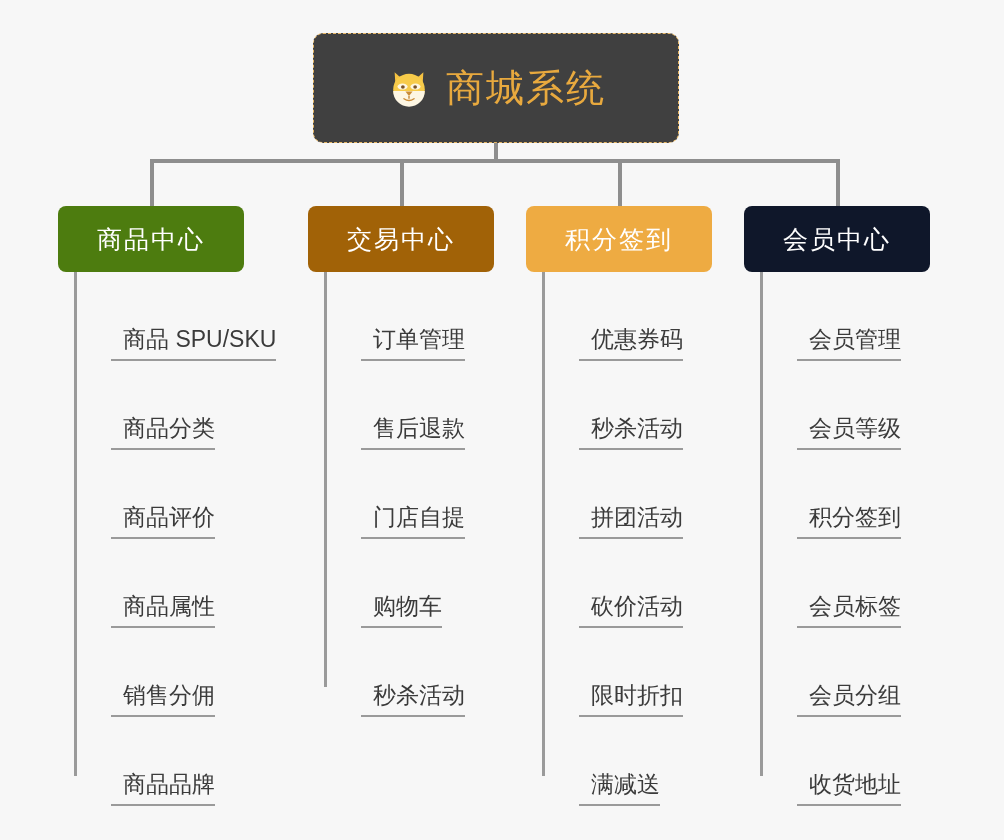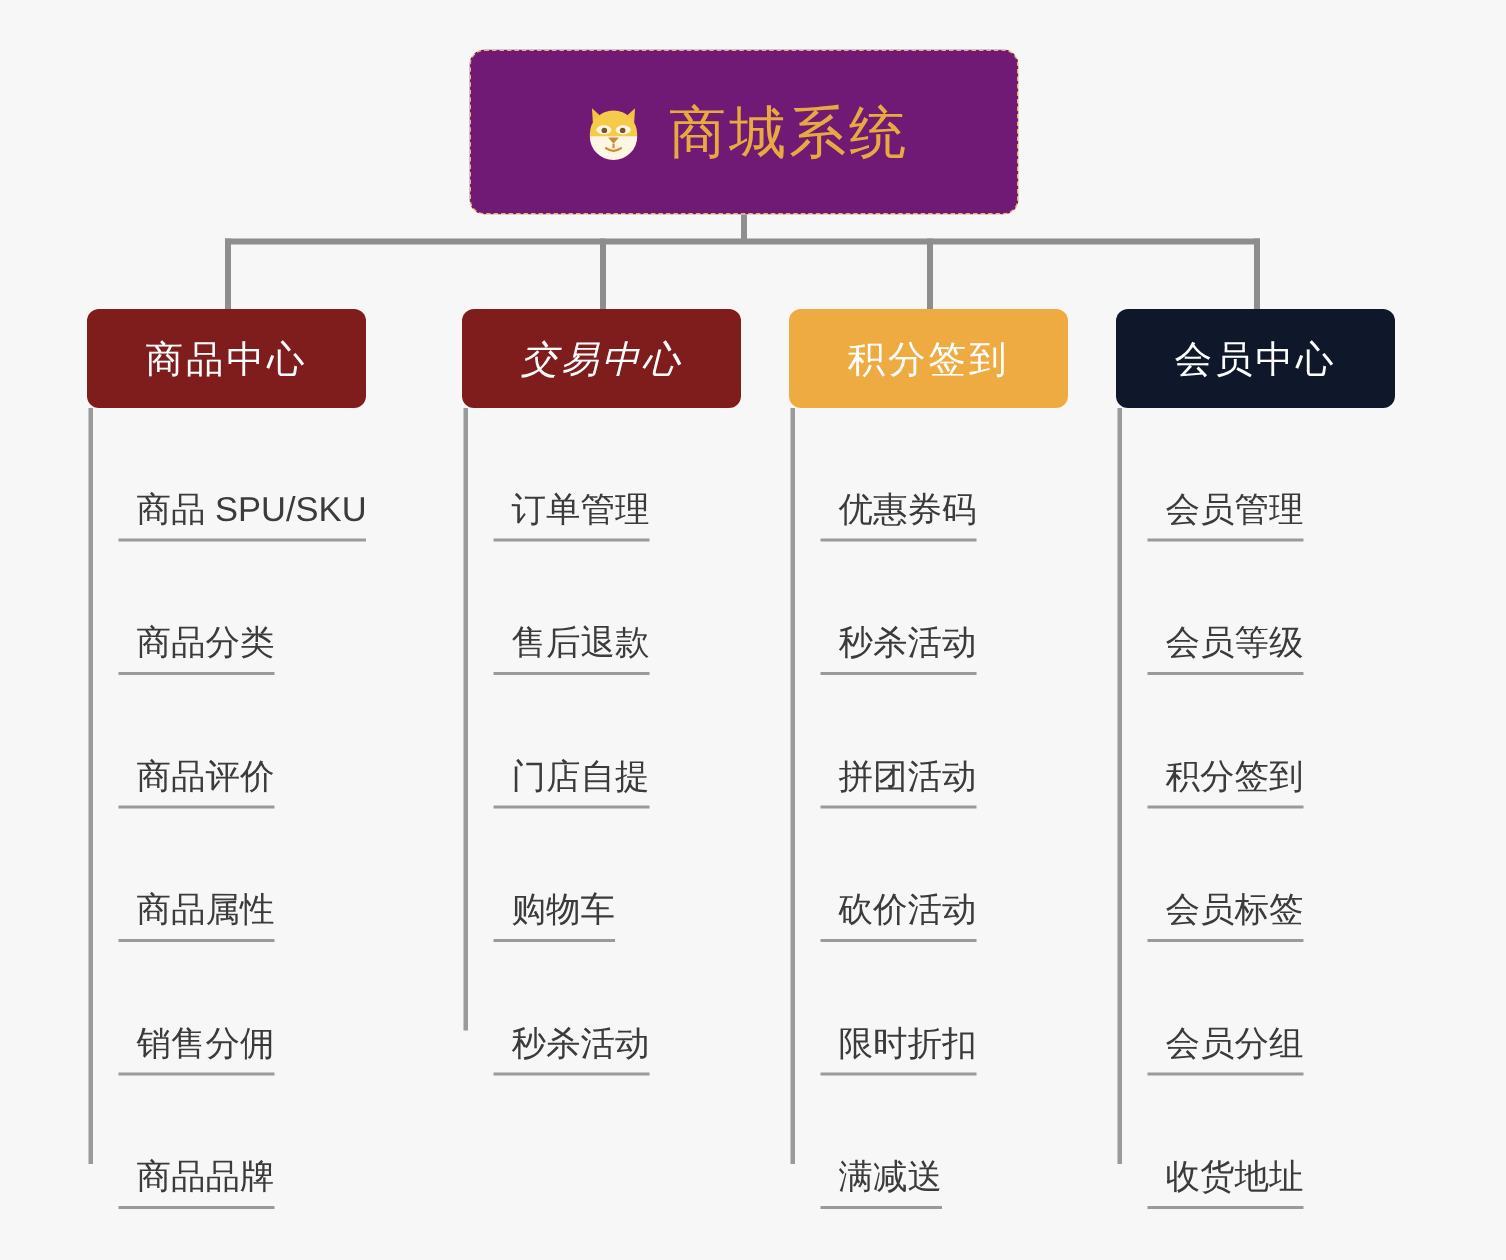--- a/index.html
+++ b/index.html
@@ -21,21 +21,21 @@
   }
 
   
   .root-node {
     position: absolute;
     left: 313px;
     top: 33px;
     width: 366px;
     height: 110px;
     box-sizing: border-box;
-    background: #701a75;
+    background: #404040;
     border: 1px dashed #e7b765;
     border-radius: 10px;
     display: flex;
     align-items: center;
     justify-content: center;
     gap: 14px;
   }
   .root-emoji {
     font-size: 40px;
     line-height: 1;
@@ -86,22 +86,22 @@
     justify-content: center;
     color: #ffffff;
     font-size: 25px;
     letter-spacing: 2px;
     white-space: nowrap;
   }
 
   
   .leaf-wrap {
     position: relative;
-    margin-left: 1px;
-    padding-left: 0;
+    margin-left: 16px;
+    padding-left: 17px;
   }
   .spine {
     position: absolute;
     left: 0;
     top: 0;
     bottom: 30px;
     width: 3px;
     background: #9a9a9a;
   }
   .leaf {
@@ -149,21 +149,21 @@
   </div>
 
   <div class="conn conn-stem"></div>
   <div class="conn conn-bus"></div>
   <div class="conn conn-drop" style="left:150px;"></div>
   <div class="conn conn-drop" style="left:400px;"></div>
   <div class="conn conn-drop" style="left:618px;"></div>
   <div class="conn conn-drop" style="left:836px;"></div>
 
   <div class="column" style="left:58px; width:186px;">
-    <div class="col-header" style="background: #7f1d1d;">商品中心</div>
+    <div class="col-header" style="background: #4d7c0f;">商品中心</div>
     <div class="leaf-wrap">
       <div class="spine"></div>
       <div class="leaf">
           <span class="leaf-label">商品 SPU/SKU</span>
         </div>
       <div class="leaf">
           <span class="leaf-label">商品分类</span>
         </div>
       <div class="leaf">
           <span class="leaf-label">商品评价</span>
@@ -174,21 +174,21 @@
       <div class="leaf">
           <span class="leaf-label">销售分佣</span>
         </div>
       <div class="leaf">
           <span class="leaf-label">商品品牌</span>
         </div>
     </div>
   </div>
 
   <div class="column" style="left:308px; width:186px;">
-    <div class="col-header" style="background: #7f1d1d; font-style: italic;">交易中心</div>
+    <div class="col-header" style="background: #a16207;">交易中心</div>
     <div class="leaf-wrap">
       <div class="spine"></div>
       <div class="leaf">
           <span class="leaf-label">订单管理</span>
         </div>
       <div class="leaf">
           <span class="leaf-label">售后退款</span>
         </div>
       <div class="leaf">
           <span class="leaf-label">门店自提</span>

